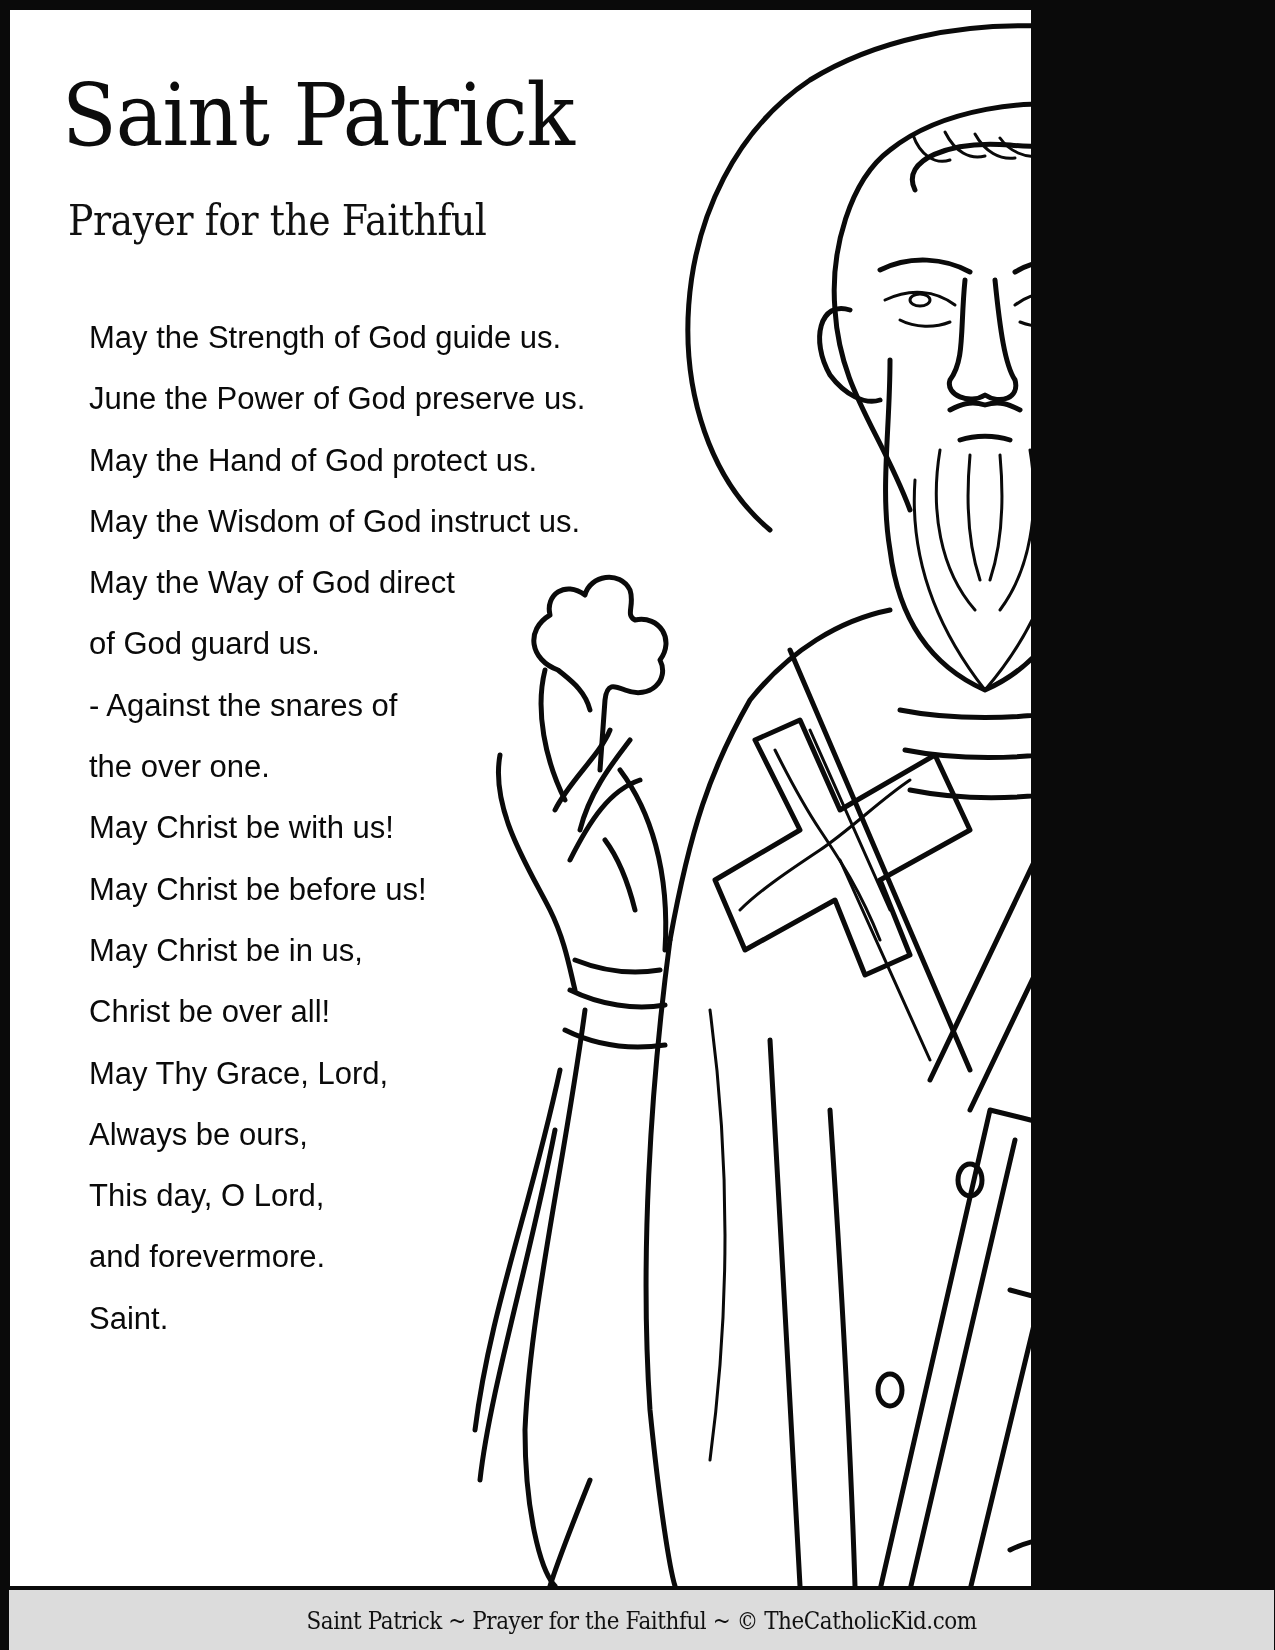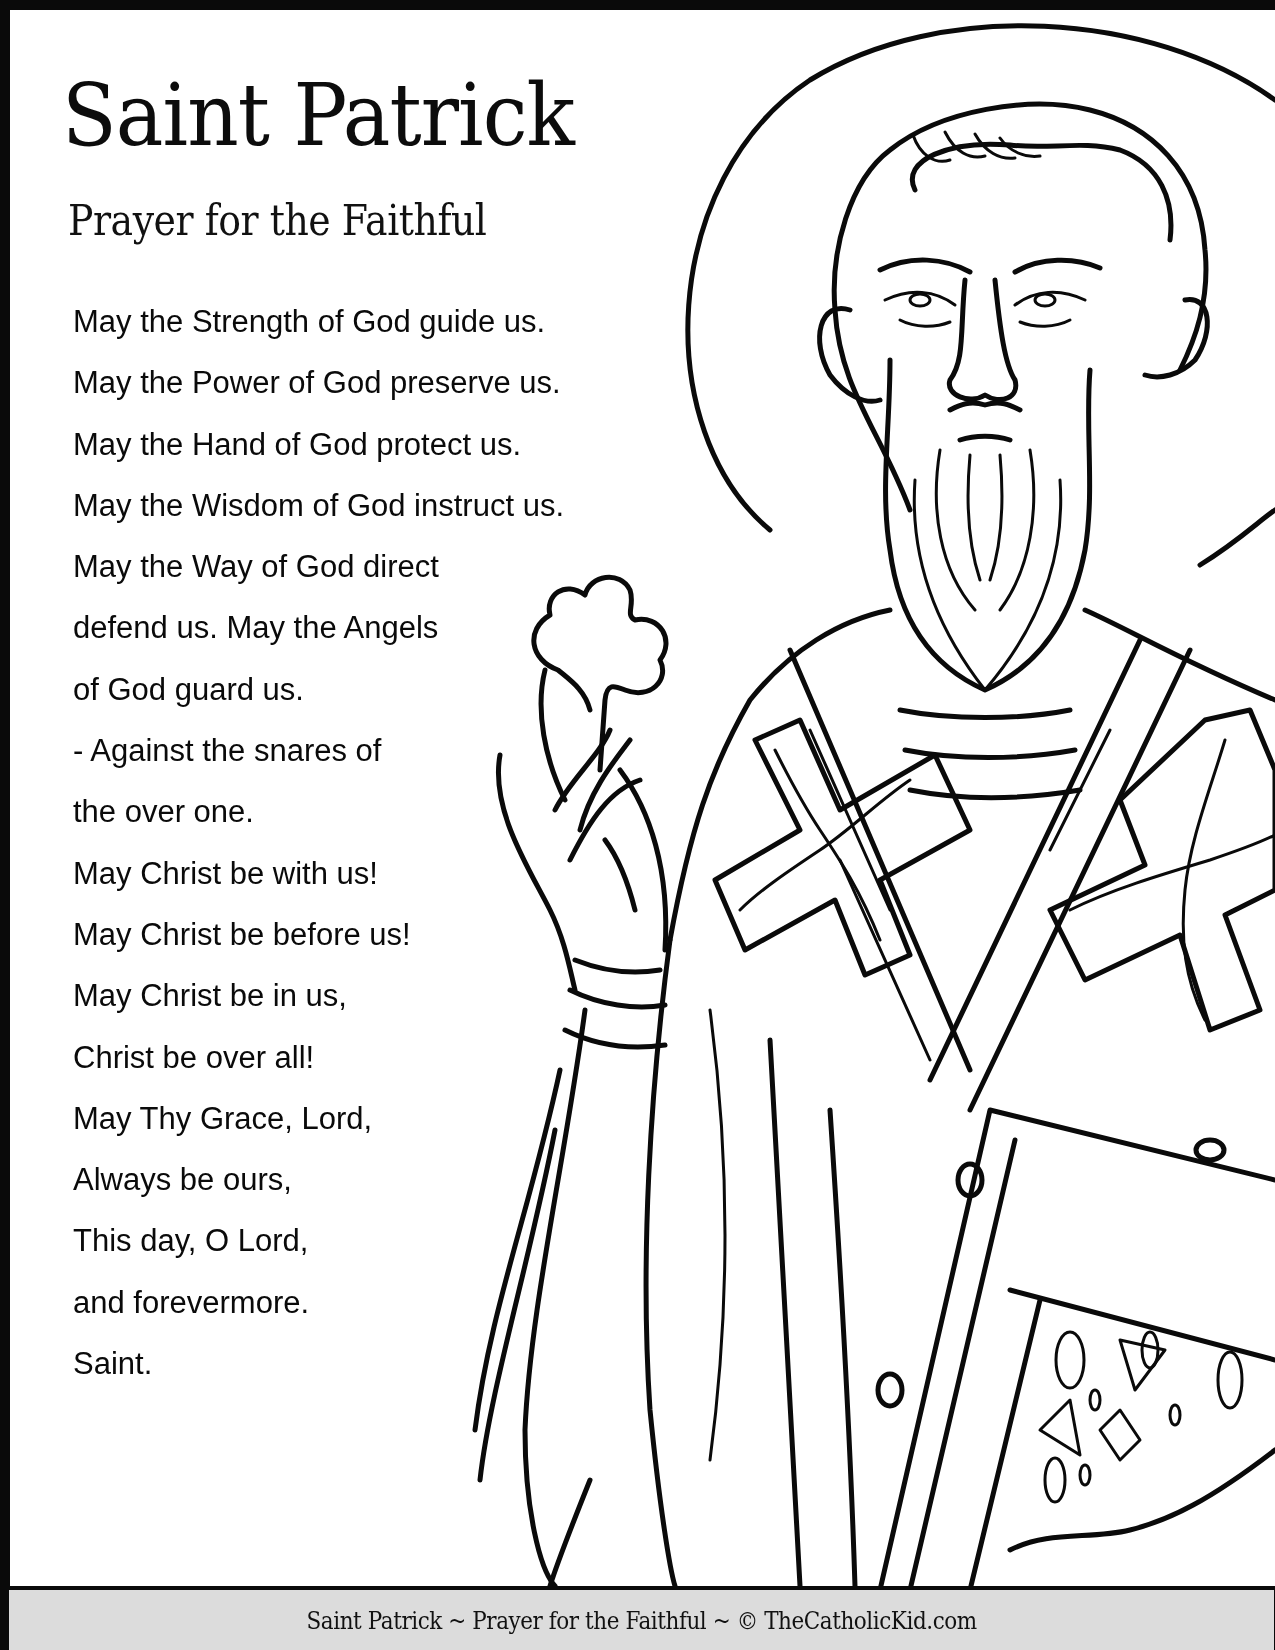--- a/index.html
+++ b/index.html
@@ -2,21 +2,21 @@
 <html><head>
 <meta charset="utf-8">
 <style>
   html, body { margin: 0; padding: 0; background: #ffffff; }
   body { width: 1275px; height: 1650px; position: relative; overflow: hidden; }
   .frame {
     position: absolute; left: 0; top: 0; width: 1275px; height: 1650px;
     box-sizing: border-box; border: 5px solid #0a0a0a; background: #0a0a0a;
   }
   .panel {
-    position: absolute; left: 5px; top: 5px; width: 1265px; height: 1576px;
+    position: absolute; left: 5px; top: 5px; width: 1021px; height: 1576px;
     background: #ffffff; overflow: hidden;
   }
   .footer {
     position: absolute; left: 4px; top: 1585px; width: 1265px; height: 60px;
     background: #dcdcdc; display: flex; align-items: center; justify-content: center;
   }
   .footer-text {
     font-family: "DejaVu Serif", serif; font-size: 25px; color: #111;
     letter-spacing: -0.5px; transform: scaleX(0.86);
   }
@@ -26,21 +26,21 @@
     font-size: 86px; line-height: 1; color: #0c0c0c; letter-spacing: -1px;
     transform: scaleX(0.93); transform-origin: left top;
   }
   .subtitle {
     position: absolute; left: 58px; top: 190px; margin: 0;
     font-family: "DejaVu Serif", serif; font-weight: normal;
     font-size: 42px; line-height: 1; color: #111; letter-spacing: -0.5px;
     transform: scaleX(0.9); transform-origin: left top;
   }
   .prayer {
-    position: absolute; left: 63px; top: 290px; margin: 0; padding: 0; list-style: none;
+    position: absolute; left: 63px; top: 290px; margin: 16px; padding: 0; list-style: none;
     font-family: "Liberation Sans", sans-serif; font-size: 31px; color: #0a0a0a;
   }
   .prayer li { height: 61.3px; line-height: 44px; white-space: nowrap; }
   .illustration { position: absolute; left: 0; top: 0; width: 1265px; height: 1576px; }
   .illustration path, .illustration ellipse, .illustration circle, .illustration line, .illustration polygon, .illustration rect {
     fill: none; stroke: #0a0a0a; stroke-width: 5; stroke-linecap: round; stroke-linejoin: round;
   }
   .illustration .thin { stroke-width: 3; }
 </style>
 </head>
@@ -166,25 +166,24 @@
       <g>
         <path d="M580 700 C 575 680, 560 670, 548 660 C 520 650, 515 620, 540 605 C 535 585, 555 570, 575 585 C 580 565, 610 560, 620 580 C 625 595, 615 605, 625 610 C 650 605, 665 630, 650 650 C 660 670, 640 690, 615 680 C 605 676, 597 672, 595 690 L 590 760"></path>
       </g>
     </svg>
 
     <h1 class="title">Saint Patrick</h1>
     <h2 class="subtitle">Prayer for the Faithful</h2>
 
     <ul class="prayer">
       <li>May the Strength of God guide us.</li>
-      <li>May the Power of God preserve us.</li>
+      <li>June the Power of God preserve us.</li>
       <li>May the Hand of God protect us.</li>
       <li>May the Wisdom of God instruct us.</li>
       <li>May the Way of God direct</li>
-      <li>defend us. May the Angels</li>
       <li>of God guard us.</li>
       <li>- Against the snares of</li>
       <li>the over one.</li>
       <li>May Christ be with us!</li>
       <li>May Christ be before us!</li>
       <li>May Christ be in us,</li>
       <li>Christ be over all!</li>
       <li>May Thy Grace, Lord,</li>
       <li>Always be ours,</li>
       <li>This day, O Lord,</li>

